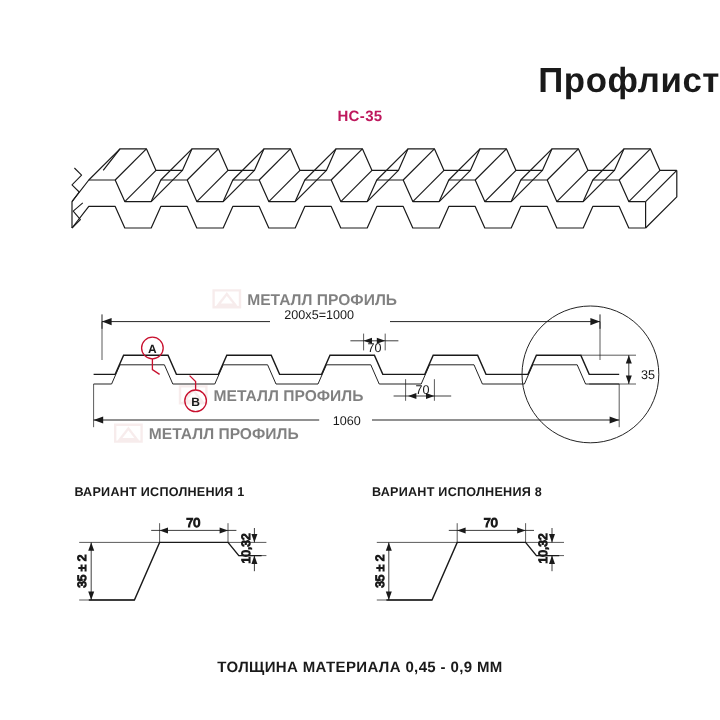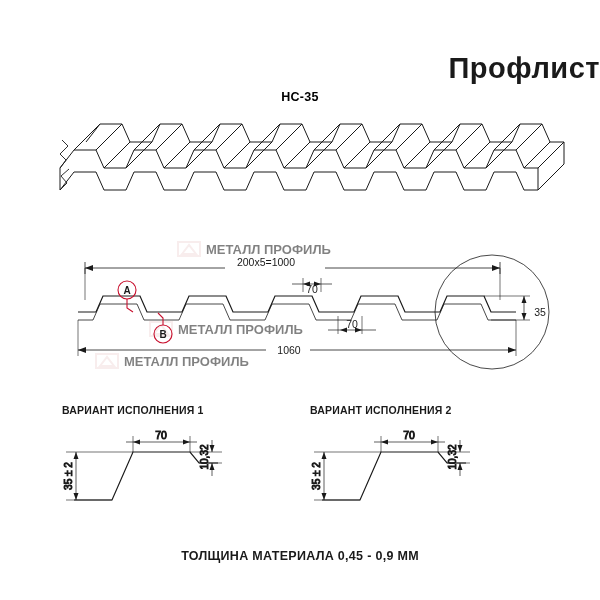--- a/index.html
+++ b/index.html
@@ -31,21 +31,21 @@
     letter-spacing: 0.5px;
   }
   .subtitle {
     position: absolute;
     top: 90px;
     left: 0;
     width: 600px;
     text-align: center;
     font-size: 12.5px;
     font-weight: bold;
-    color: #000000;
+    color: #be185d;
     letter-spacing: 0.3px;
   }
   .variant-label {
     position: absolute;
     font-size: 10.5px;
     font-weight: bold;
     letter-spacing: 0.2px;
     line-height: 14px;
   }
   #variant1-label { top: 403px; left: 62px; }
@@ -217,21 +217,21 @@
     <text x="540" y="316" font-size="10.5" text-anchor="middle">35</text>
     <text x="289" y="354" font-size="10.5" text-anchor="middle">1060</text>
     <text x="127" y="294" font-size="10" text-anchor="middle" fill="#c8102e" font-weight="bold">A</text>
     <text x="163" y="338" font-size="10" text-anchor="middle" fill="#c8102e" font-weight="bold">B</text>
   </svg>
 
   <div class="variant-label" id="variant1-label">
     <div>ВАРИАНТ ИСПОЛНЕНИЯ 1</div>
   </div>
   <div class="variant-label" id="variant2-label">
-    <div>ВАРИАНТ ИСПОЛНЕНИЯ 2</div>
+    <div>ВАРИАНТ ИСПОЛНЕНИЯ 8</div>
   </div>
 
   <svg class="draw" width="600" height="600">
     <g stroke="#1a1a1a" fill="none" stroke-width="1">
 
       <path d="M74 500 L112 500 L133 452 L190 452 L199 463 L218 463" stroke-width="1.2"></path>
 
       <path d="M133 452 L133 436 M190 452 L190 436" stroke-width="0.6"></path>
       <path d="M126 442 L197 442" stroke-width="0.7"></path>
       <path d="M133 442 L140 439.5 L140 444.5 Z" fill="#1a1a1a" stroke="none"></path>

